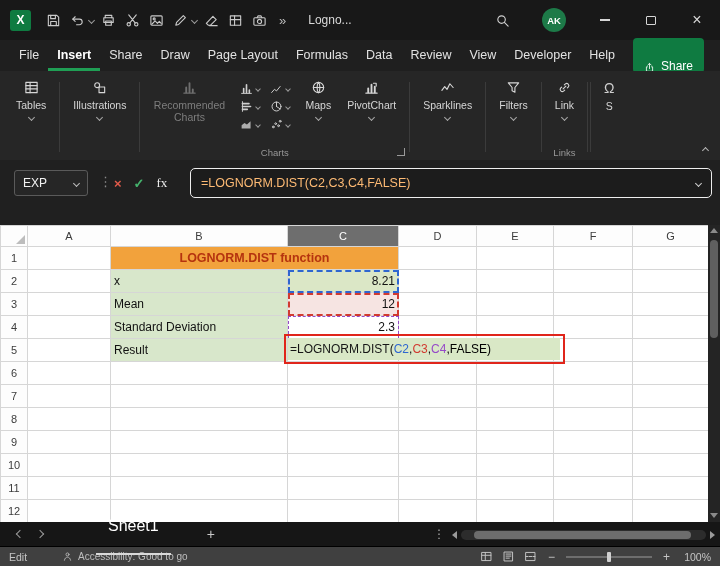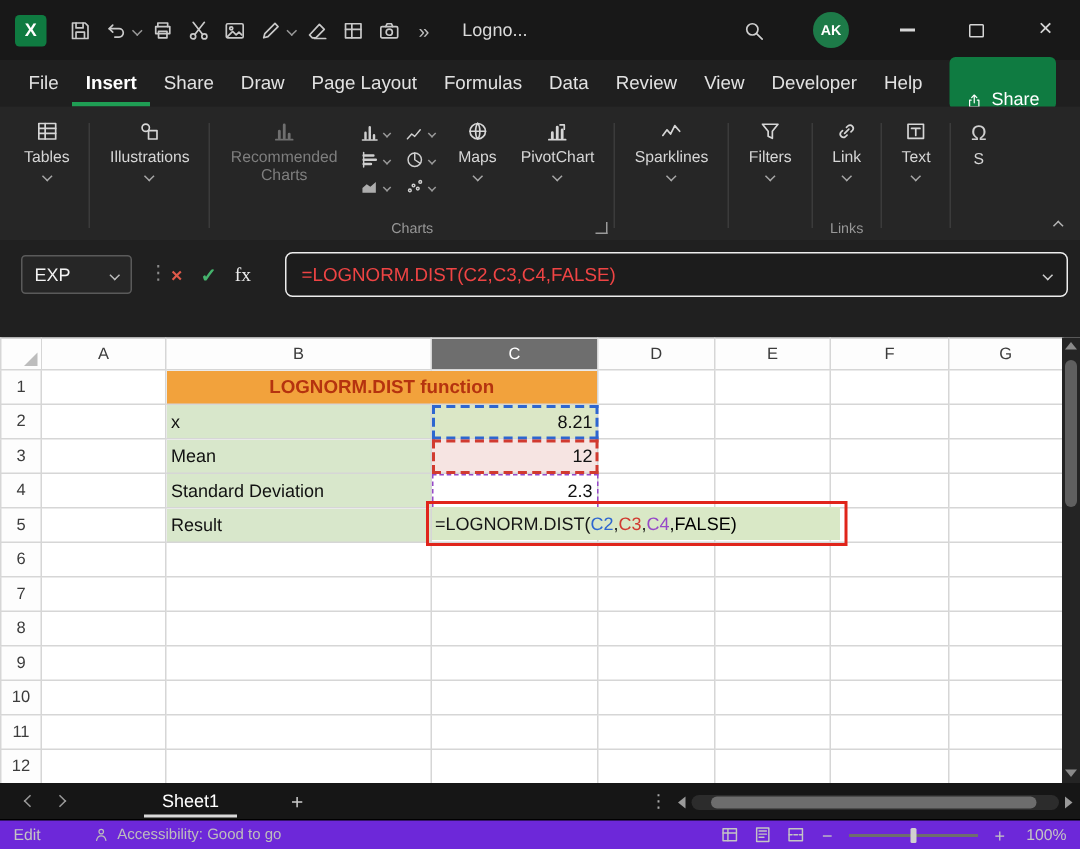--- a/index.html
+++ b/index.html
@@ -72,21 +72,21 @@
   .namebox { position:absolute; left:14px; top:10px; width:74px; height:26px; background:#262626;
     border:1px solid #5a5a5a; border-radius:3px; color:#f2f2f2; font-size:12px;
     display:flex; align-items:center; justify-content:space-between; padding:0 8px; }
   .namebox .chev { color:#bdbdbd; }
   .fkebab { position:absolute; left:99px; top:14px; color:#8a8a8a; font-size:13px; }
   .fbtns { position:absolute; left:114px; top:10px; height:26px; display:flex; align-items:center; gap:12px; }
   .fcancel { color:#e05a4a; font-size:13px; font-weight:700; }
   .fconfirm { color:#45b36d; font-size:13px; font-weight:700; }
   .ffx { color:#ececec; font-family:"Liberation Serif", serif; font-size:13px; }
   .formula-input { position:absolute; left:190px; right:8px; top:8px; height:30px;
-    border:1px solid #ededed; border-radius:5px; background:#1c1c1c; color:#ef4444;
+    border:1px solid #ededed; border-radius:5px; background:#1c1c1c; color:#fdba74;
     font-size:12.5px; display:flex; align-items:center; padding:0 10px; }
   .formula-input .chev { position:absolute; right:10px; color:#cfcfcf; }
 
   
   .gridwrap { height:297px; background:#ffffff; position:relative; }
   table.sheet { border-collapse:collapse; table-layout:fixed; width:708px; }
   table.sheet th, table.sheet td { border:1px solid #d6d6d6; overflow:hidden; white-space:nowrap; }
   thead th { height:21px; background:#fdfdfd; color:#3c3c3c; font-size:11px; font-weight:400; }
   thead th.selcol { background:#6e6e6e; color:#fff; }
   th.rh { background:#fdfdfd; color:#3c3c3c; font-size:11px; font-weight:400; text-align:center; height:23px; }
@@ -111,31 +111,31 @@
   .vthumb { position:absolute; top:15px; left:2px; width:8px; height:98px; background:#5f5f5f; border-radius:4px; }
   .vscroll .tri.d { position:absolute; bottom:4px; }
 
   
   .sheetbar { height:24px; background:#161616; display:flex; align-items:center;
     padding:0 10px; color:#b5b5b5; position:relative; }
   .snav { padding:0 7px; color:#9a9a9a; display:flex; align-items:center; }
   .snav .chev { width:6px; height:6px; }
   .snav .chev.left { transform:rotate(135deg); }
   .snav .chev.right { transform:rotate(-45deg); }
-  .sheet-tab { margin-left:46px; color:#fff; font-size:12px; padding:3px 12px 2px;
+  .sheet-tab { margin-left:46px; color:#fff; font-size:16px; padding:3px 12px 18px;
     border-bottom:2px solid #d9d9d9; }
   .add-sheet { margin-left:30px; color:#c8c8c8; font-size:14px; padding:0 6px; }
   .skebab { position:absolute; left:433px; color:#a8a8a8; font-size:12px; }
   .hscroll { position:absolute; left:452px; right:5px; top:7px; height:11px;
     display:flex; align-items:center; gap:4px; }
   .htrack { position:relative; flex:1; height:10px; background:#2c2c2c; border-radius:5px; }
   .hthumb { position:absolute; left:13px; right:15px; top:1px; bottom:1px; background:#6d6d6d; border-radius:4px; }
 
   
-  .statusbar { height:20px; background:#6d28d9; border-top:1px solid #000;
+  .statusbar { height:20px; background:#404040; border-top:1px solid #000;
     display:flex; align-items:center; font-size:10.5px; color:#c4c4c4; padding:0 9px; gap:9px; }
   .sb-mode { margin-right:26px; }
   .sb-acc { display:flex; align-items:center; gap:5px; font-size:10px; color:#bdbdbd; }
   .sb-spacer { flex:1; }
   .sb-views { display:flex; align-items:center; gap:9px; color:#c4c4c4; }
   .zoom-slider { position:relative; width:86px; height:2px; background:#6e6e6e; }
   .zoom-notch { position:absolute; left:50%; top:-2px; width:1px; height:6px; background:#8a8a8a; }
   .zoom-thumb { position:absolute; left:50%; top:-4px; transform:translateX(-50%);
     width:4px; height:10px; background:#d0d0d0; border-radius:1px; }
   .zoom-pct { font-size:10.5px; min-width:30px; text-align:right; }
@@ -492,32 +492,20 @@
           <svg class="ic">
               <use href="#i-link"></use>
             </svg>
           <span class="rlbl">Link</span>
           <span class="chev"></span>
         </div>
       </div>
       <div class="rgroup-label">Links</div>
     </div>
     <div class="rsep"></div>
-    <div class="rgroup">
-      <div class="rgroup-buttons">
-        <div class="rbtn">
-          <svg class="ic">
-              <use href="#i-textbox"></use>
-            </svg>
-          <span class="rlbl">Text</span>
-          <span class="chev"></span>
-        </div>
-      </div>
-        <div class="rgroup-label"></div>
-    </div>
     <div class="rsep"></div>
     <div class="rgroup">
       <div class="rgroup-buttons">
         <div class="rbtn">
           <span style="font-size:14px;color:#cfcfcf">Ω</span>
           <span class="rlbl">S</span>
         </div>
       </div>
         <div class="rgroup-label"></div>
     </div>

